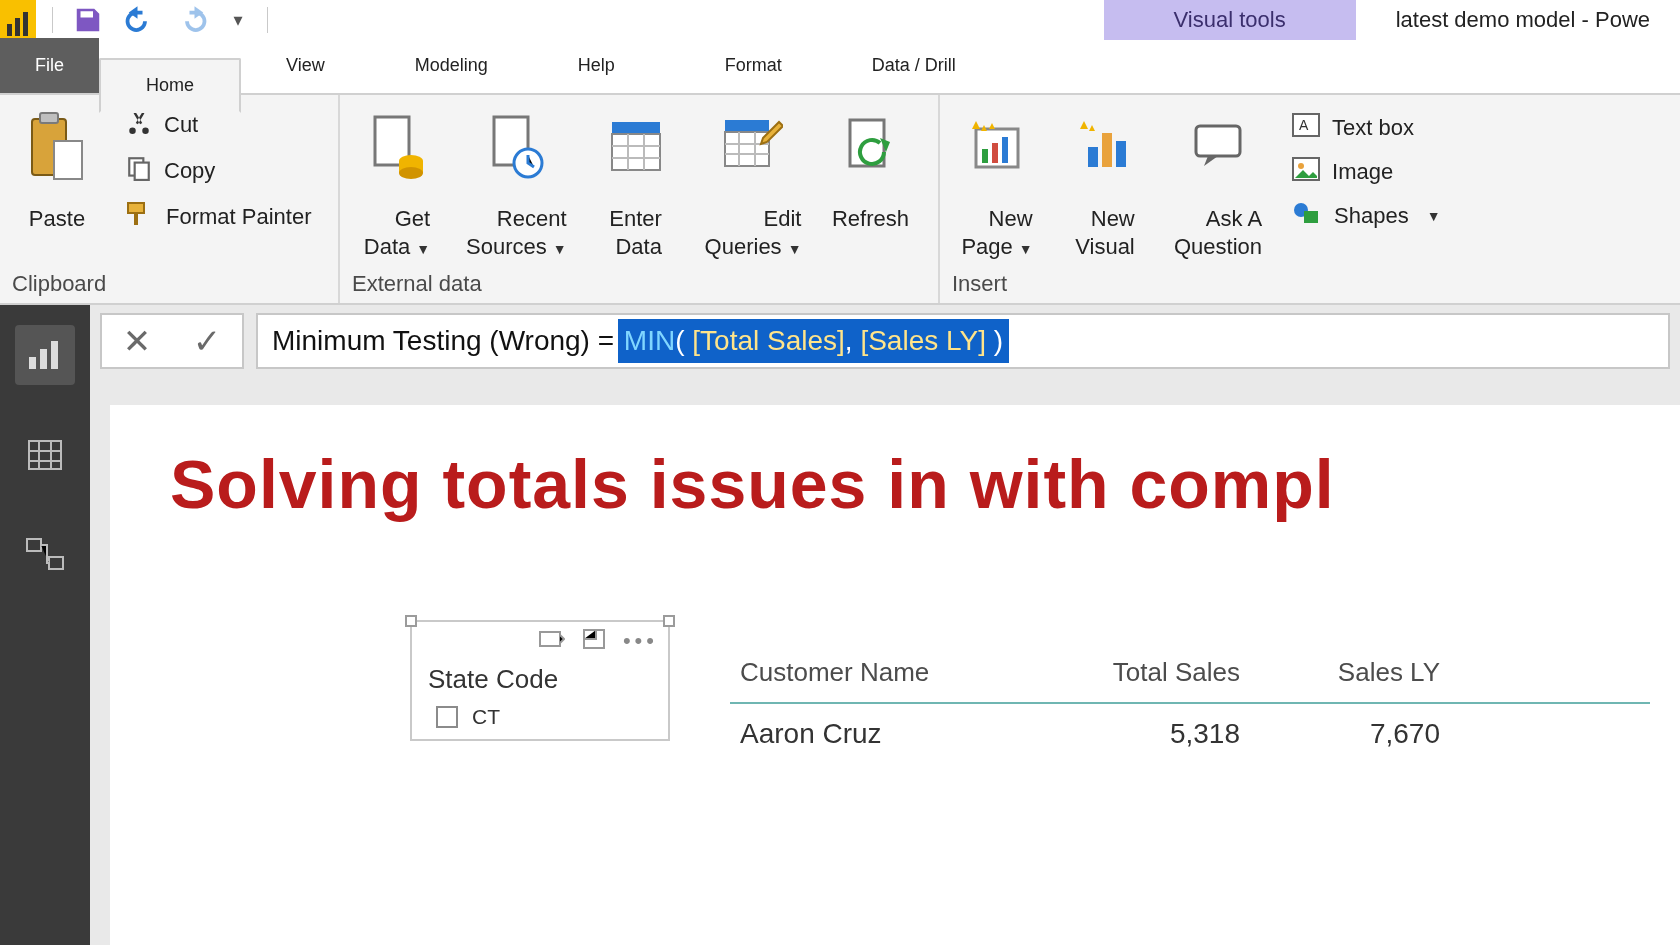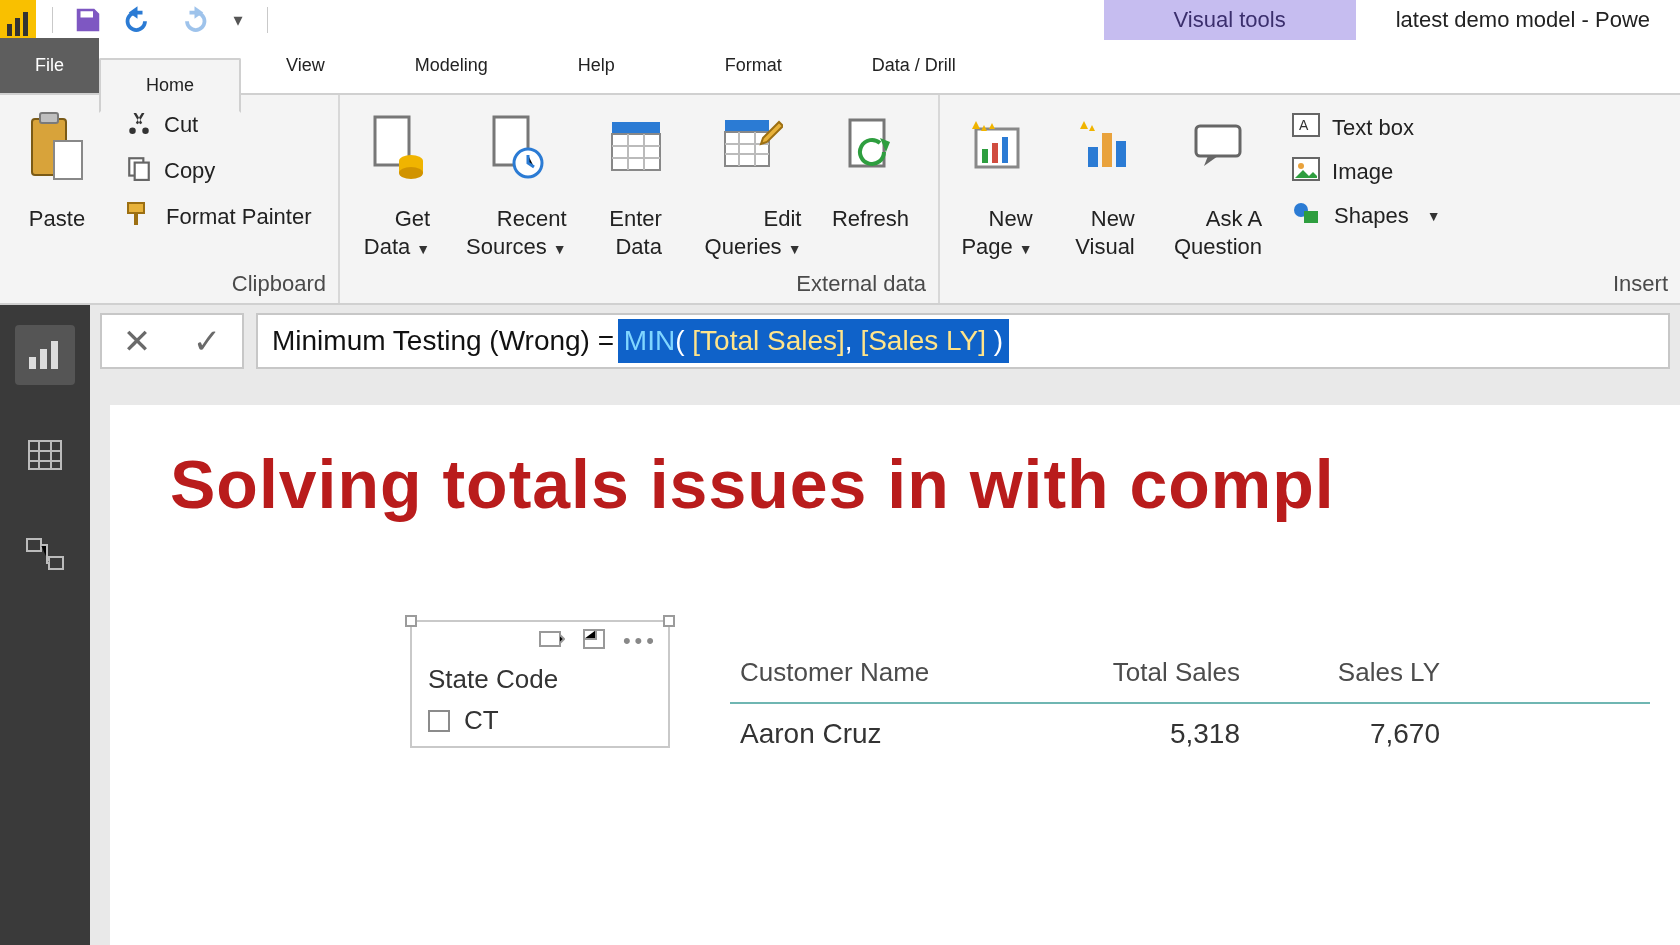--- a/index.html
+++ b/index.html
@@ -22,21 +22,21 @@
 .ribbon-tab { font-size:18px; color:#222; padding:0 45px; height:55px; display:flex; align-items:center; cursor:pointer; }
 .ribbon-tab.file { background:#5e5e5e; color:#fff; padding:0 35px; }
 .ribbon-tab.active { background:#f4f4f4; border:2px solid #d0d0d0; border-bottom:2px solid #f4f4f4; border-top-left-radius:2px; border-top-right-radius:2px; position:relative; top:20px; }
 .ribbon-tab.contextual { color:#222; }
 .contextual-wrap { display:flex; border-bottom:0; }
 
 
 .ribbon-body { display:flex; height:210px; background:#f4f4f4; border-bottom:2px solid #d0d0d0; }
 .rib-group { display:flex; flex-direction:column; border-right:2px solid #d8d8d8; padding:8px 12px 0 12px; }
 .rib-group .row { display:flex; align-items:flex-start; gap:18px; flex:1; }
-.rib-group .label { text-align:right; font-size:22px; color:#4a4a4a; padding:6px 0 6px; }
+.rib-group .label { text-align:left; font-size:22px; color:#4a4a4a; padding:6px 0 6px; }
 .big-btn { display:flex; flex-direction:column; align-items:center; justify-content:flex-start; padding:4px 6px 0; cursor:pointer; min-width:90px; }
 .big-btn .icon-slot { height:78px; display:flex; align-items:center; justify-content:center; }
 .big-btn .cap { font-size:22px; color:#222; text-align:right; line-height:1.25; margin-top:20px; white-space:pre; }
 .dd-caret { font-size:14px; margin-left:6px; color:#333; }
 
 .small-stack { display:flex; flex-direction:column; gap:6px; padding-top:2px; }
 .small-btn { display:flex; align-items:center; gap:12px; font-size:22px; color:#222; cursor:pointer; padding:4px 6px; white-space:nowrap; }
 
 
 .below-ribbon { display:flex; height:640px; }
@@ -59,21 +59,21 @@
 .canvas-outer { flex:1; padding:28px 0 0 20px; }
 .page { background:#fff; width:1570px; height:540px; padding:40px 0 0 60px; position:relative; }
 .page-title { font-size:68px; font-weight:800; color:#b91c1c; letter-spacing:1px; white-space:nowrap; }
 
 
 .slicer { position:absolute; left:300px; top:215px; width:260px; border:2px solid #c9c9c9; background:#fff; }
 .slicer-hdr { display:flex; align-items:center; justify-content:flex-end; gap:18px; padding:6px 10px 2px; color:#777; }
 .slicer-hdr .handle { position:absolute; width:12px; height:12px; background:#fff; border:2px solid #9b9b9b; }
 .slicer-hdr .h-tl { left:-7px; top:-7px; } .slicer-hdr .h-tr { right:-7px; top:-7px; }
 .slicer-title { font-size:26px; color:#333; padding:8px 16px 6px; }
-.slicer-item { display:flex; align-items:center; gap:14px; padding:4px 16px 10px; font-size:26px; color:#333; }
+.slicer-item { display:flex; align-items:center; gap:14px; padding:4px 24px 10px; font-size:21px; color:#333; }
 .slicer-item .chk { width:22px; height:22px; border:2px solid #8b8b8b; }
 
 
 .tablev { position:absolute; left:620px; top:246px; width:920px; }
 .tablev .thead, .tablev .trow { display:flex; align-items:center; }
 .tablev .thead { color:#4c4c4c; font-size:26px; border-bottom:2px solid #6fb6b2; padding:6px 10px 14px; }
 .tablev .trow { color:#333; font-size:28px; padding:14px 10px 6px; }
 .col-name { flex: 0 0 300px; }
 .col-ts   { flex: 0 0 200px; text-align:right; }
 .col-ly   { flex: 0 0 200px; text-align:right; }

